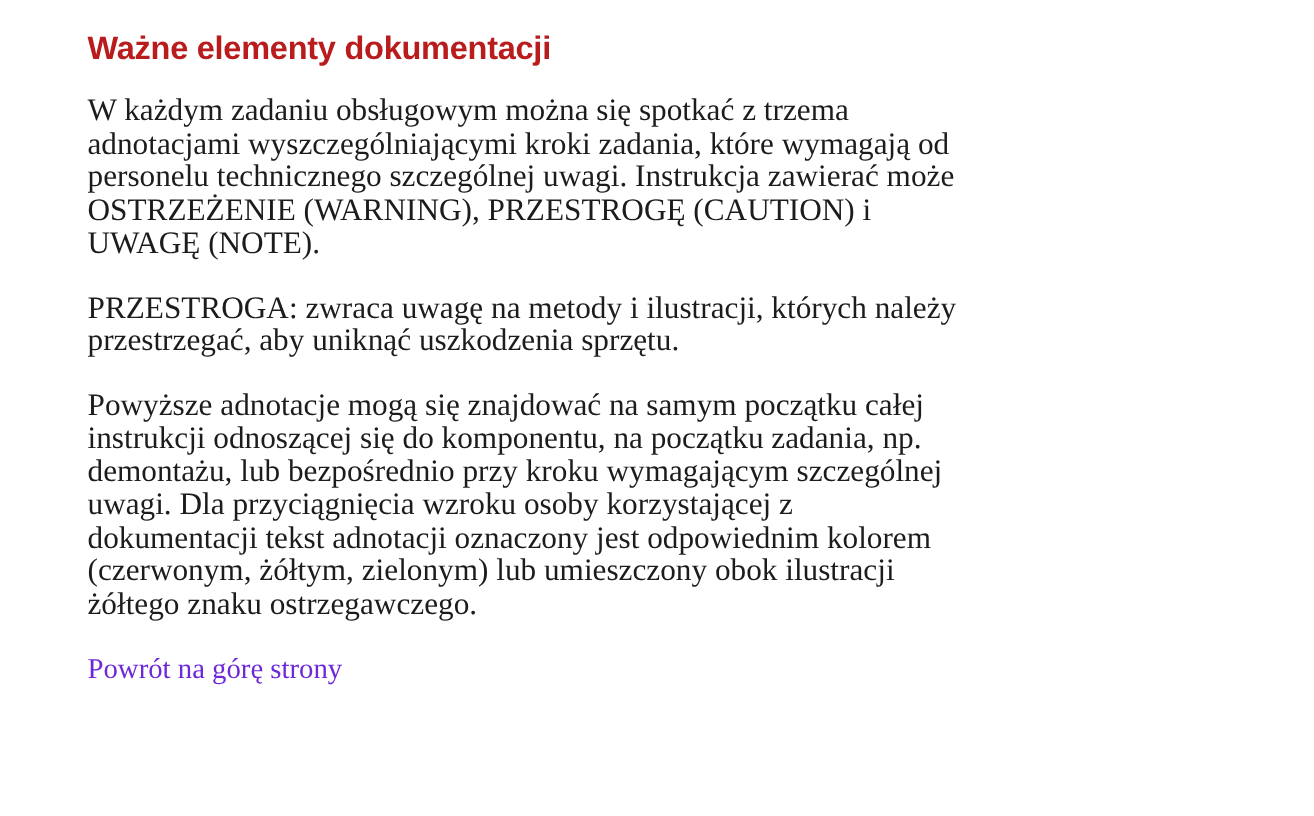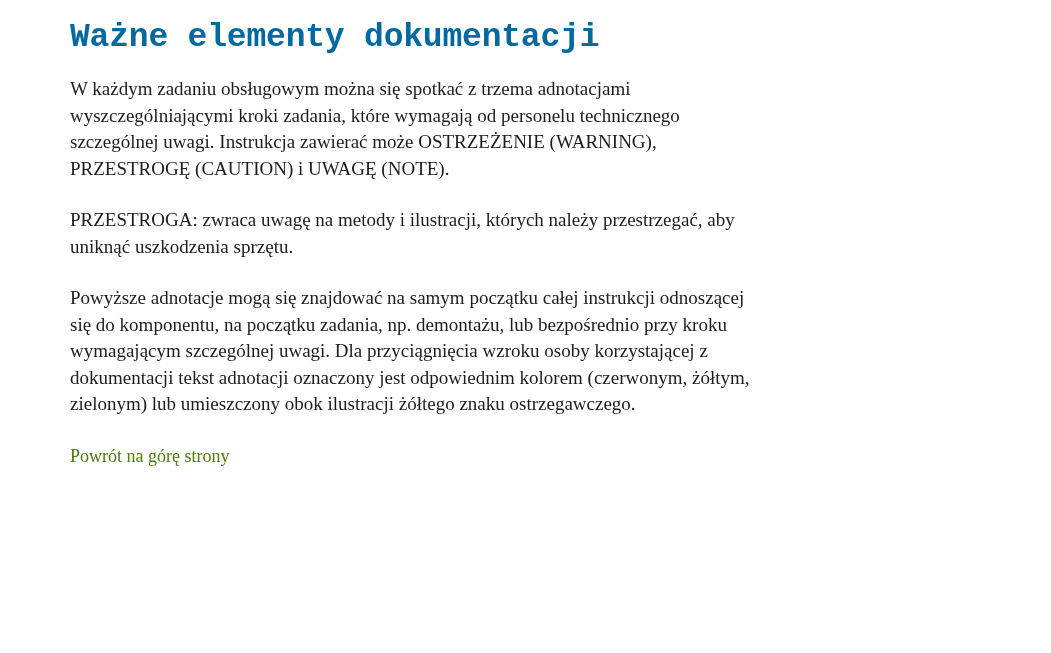--- a/index.html
+++ b/index.html
@@ -20,44 +20,44 @@
     width: 1051px;
     height: 653px;
     padding: 22px 0 0 70px;
     background: #ffffff;
   }
   .content {
     width: 700px;
   }
   .doc-heading {
     margin: 0 0 22px 0;
-    font-family: Liberation Mono, monospace;
+    font-family: Liberation Sans, sans-serif;
     font-weight: bold;
-    font-size: 33px;
+    font-size: 26px;
     line-height: 32px;
     letter-spacing: -0.2px;
-    color: #0369a1;
+    color: #b91c1c;
   }
   .doc-paragraph {
     margin: 0 0 25px 0;
     font-family: "Liberation Serif", "DejaVu Serif", serif;
-    font-size: 19px;
+    font-size: 25px;
     line-height: 26.5px;
     color: #1c1c1c;
     text-align: left;
   }
   .back-link-wrap {
     margin-top: 0;
   }
   .back-link {
     display: inline;
     font-family: "Liberation Serif", "DejaVu Serif", serif;
-    font-size: 18px;
+    font-size: 23px;
     line-height: 26.5px;
-    color: #4d7c0f;
+    color: #6d28d9;
     text-decoration: none;
     cursor: pointer;
   }
 </style>
 </head>
 <body>
 
 <div class="page">
   <div class="content">
 

